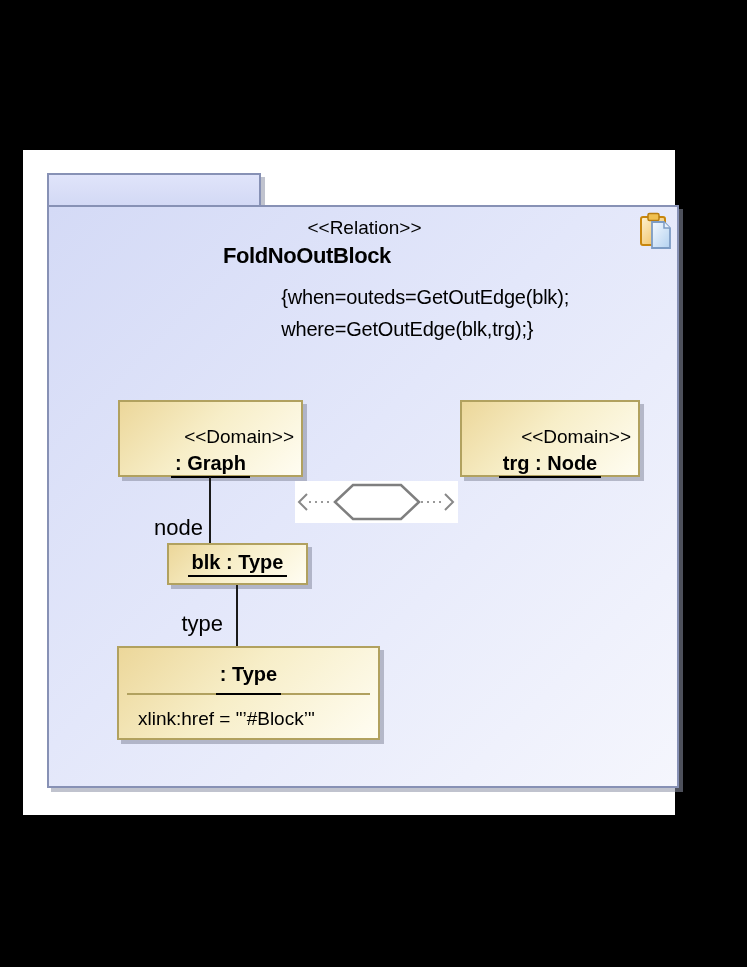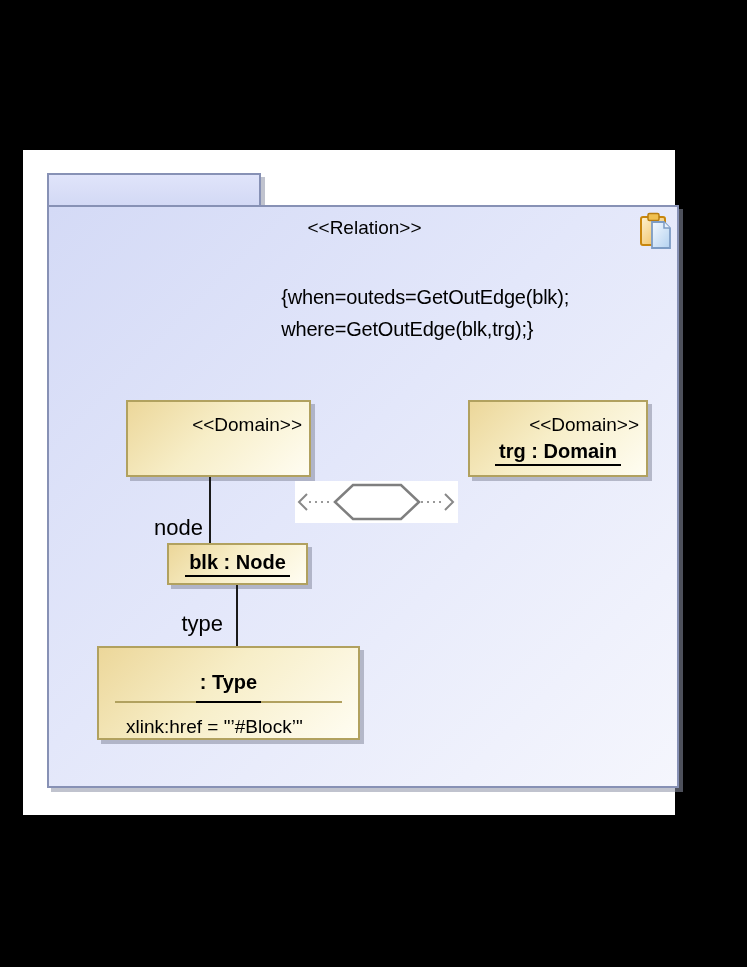--- a/index.html
+++ b/index.html
@@ -19,50 +19,51 @@
        font-size:19px;white-space:nowrap;}
   .rel-name{position:absolute;left:174px;top:36px;font-size:22px;font-weight:bold;
        letter-spacing:-0.4px;white-space:nowrap;}
   .rel-constraints{position:absolute;top:74px;right:108px;
        font-size:20px;line-height:32px;letter-spacing:-0.2px;white-space:nowrap;}
 
   .paste-icon{position:absolute;left:589px;top:5px;width:38px;height:38px;}
 
   .ybox{background:linear-gradient(135deg,#ecd79a 0%,#f7eec8 45%,#fffdf2 100%);
         border:2px solid #b1a15f;box-shadow:4px 4px 0 rgba(125,130,150,0.5);}
-  .domain-box{position:absolute;width:185px;height:77px;padding-top:12px;margin-left:8px;}
+  .domain-box{position:absolute;width:185px;height:77px;padding-top:24px;}
   .domain-box .stereo{text-align:right;padding-right:7px;font-size:19px;}
   .domain-box .dname{text-align:center;font-size:20px;font-weight:bold;margin-top:4px;}
   .uline{display:inline-block;border-bottom:2px solid #000;padding:0 4px 1px 4px;}
 
   .hex-widget{position:absolute;left:246px;top:274px;width:163px;height:42px;background:#fff;}
 
   .edge-line{position:absolute;width:0;border-left:2px solid #1a1a1a;}
   .edge-label{position:absolute;width:60px;text-align:right;font-size:22px;white-space:nowrap;}
 
   .node-box{position:absolute;left:118px;top:336px;width:141px;height:42px;
         display:flex;align-items:center;justify-content:center;
         font-size:20px;font-weight:bold;}
-  .type-box{position:absolute;left:48px;top:439px;width:263px;height:94px;padding:16px;}
+  .type-box{position:absolute;left:68px;top:439px;width:263px;height:94px;padding:8px;}
   .type-header{height:39px;border-bottom:2px solid #b1a15f;text-align:center;
         font-size:20px;font-weight:bold;line-height:36px;}
   .type-attr{font-size:19px;padding:13px 0 0 11px;white-space:nowrap;}
 </style>
 </head>
 <body>
 
 <div class="screen">
   <div class="canvas">
 
     <div class="tab"></div>
 
     <div class="folder-body">
 
       <div class="rel-stereotype">&lt;&lt;Relation&gt;&gt;</div>
 
+      <div class="rel-name">FoldNoOutBlock</div>
 
       <div class="rel-constraints">
         <div>{when=outeds=GetOutEdge(blk);</div>
         <div>where=GetOutEdge(blk,trg);}</div>
       </div>
 
       <div class="paste-icon">
         <svg width="38" height="38" viewBox="0 0 38 38">
           <defs>
             <linearGradient id="gcb" x1="0" y1="0" x2="1" y2="1">
@@ -76,44 +77,47 @@
           </defs>
           <rect x="3" y="5" width="24" height="28" rx="2" fill="url(#gcb)" stroke="#c8860d" stroke-width="2"></rect>
           <rect x="10" y="1.5" width="11" height="7" rx="1.5" fill="#f0c050" stroke="#b87d10" stroke-width="1.5"></rect>
           <path d="M14 10 h12 l6 6 v20 h-18 z" fill="url(#gpg)" stroke="#7d9cc4" stroke-width="1.8"></path>
           <path d="M26 10 v6 h6" fill="#e8f1fb" stroke="#7d9cc4" stroke-width="1.5"></path>
         </svg>
       </div>
 
       <div class="domain-box ybox" style="left:69px;top:193px;">
         <div class="stereo">&lt;&lt;Domain&gt;&gt;</div>
+        <div class="dname">
+          <span class="uline">: Graph</span>
+        </div>
       </div>
 
       <div class="domain-box ybox" style="left:411px;top:193px;width:180px;">
         <div class="stereo">&lt;&lt;Domain&gt;&gt;</div>
         <div class="dname">
-          <span class="uline">trg : Domain</span>
+          <span class="uline">trg : Node</span>
         </div>
       </div>
 
       <div class="hex-widget">
         <svg width="163" height="42" viewBox="0 0 163 42">
           <line x1="14" y1="21" x2="38" y2="21" stroke="#999" stroke-width="2" stroke-dasharray="2 4"></line>
           <line x1="126" y1="21" x2="148" y2="21" stroke="#999" stroke-width="2" stroke-dasharray="2 4"></line>
           <polyline points="12,13 4,21 12,29" fill="none" stroke="#888" stroke-width="2"></polyline>
           <polyline points="150,13 158,21 150,29" fill="none" stroke="#888" stroke-width="2"></polyline>
           <polygon points="40,21 58,4 106,4 124,21 106,38 58,38" fill="#fff" stroke="#7f7f7f" stroke-width="2.5"></polygon>
         </svg>
       </div>
 
       <div class="edge-line" style="left:160px;top:270px;height:66px;"></div>
       <div class="edge-label" style="left:94px;top:308px;">node</div>
 
       <div class="node-box ybox">
-        <span class="uline">blk : Node</span>
+        <span class="uline">blk : Type</span>
       </div>
 
       <div class="edge-line" style="left:187px;top:378px;height:61px;"></div>
       <div class="edge-label" style="left:114px;top:404px;">type</div>
 
       <div class="type-box ybox">
         <div class="type-header">
           <span class="uline">: Type</span>
         </div>
         <div class="type-attr">xlink:href = "’#Block’"</div>

